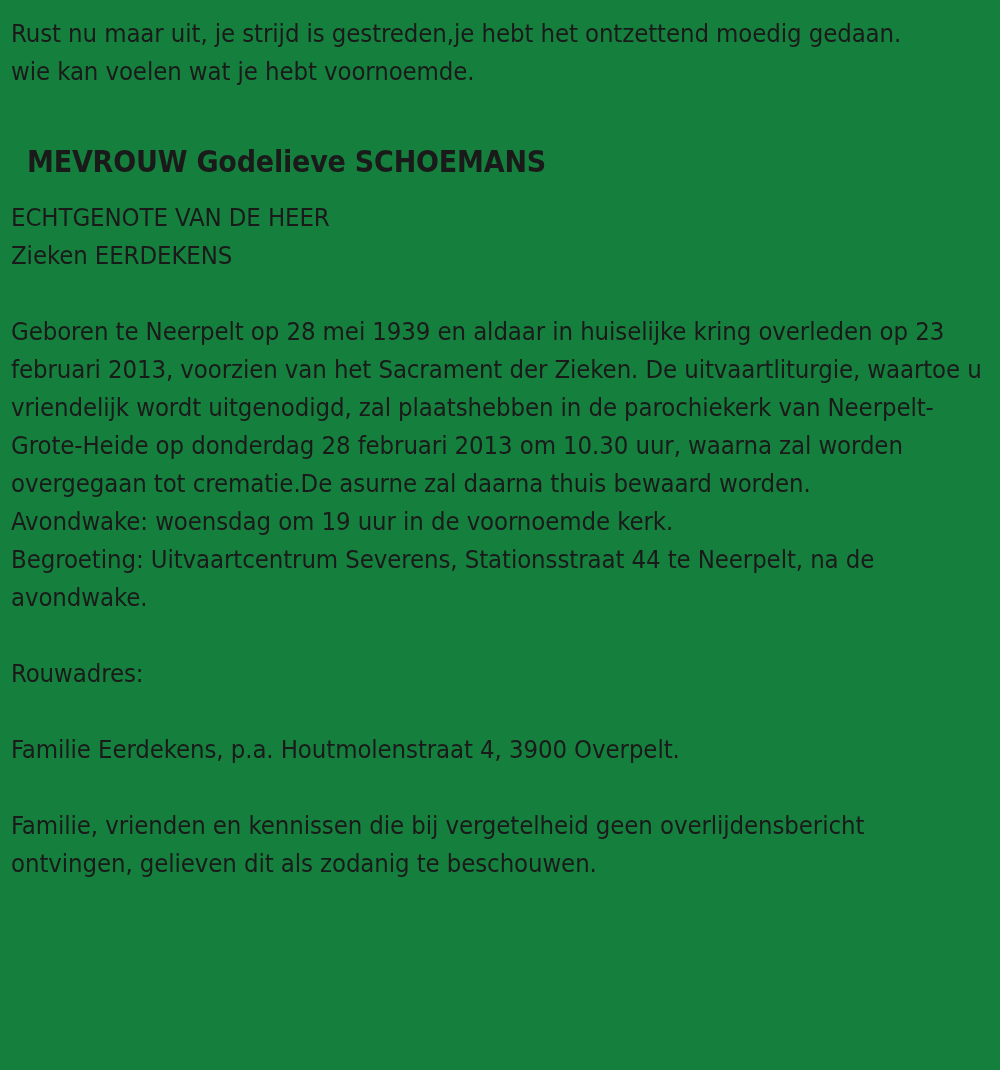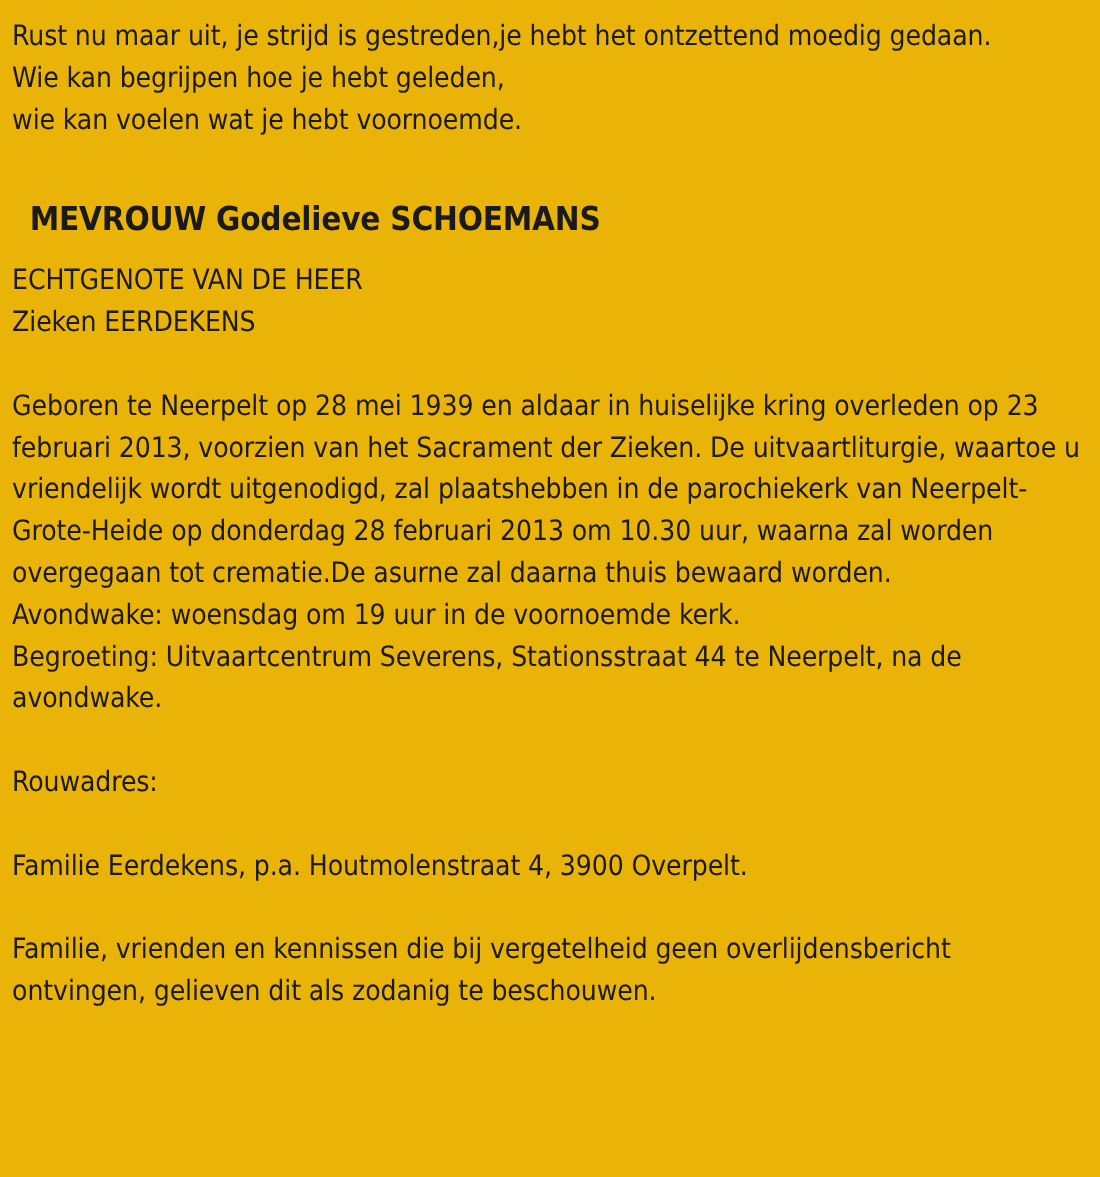--- a/index.html
+++ b/index.html
@@ -13,21 +13,21 @@
     height: 1070px;
     font-family: "DejaVu Sans", "Liberation Sans", sans-serif;
     color: #1a1a1a;
     overflow: hidden;
   }
   .page {
     box-sizing: border-box;
     width: 1000px;
     height: 1070px;
     padding: 14px 14px 0 11px;
-    background: #eab308;
+    background: #15803d;
   }
   .block {
     margin: 0;
     padding: 0;
   }
   .line {
     font-size: 25.5px;
     line-height: 38px;
     letter-spacing: -0.1px;
     white-space: normal;
@@ -55,21 +55,20 @@
     height: 36px;
   }
 </style>
 </head>
 <body>
 
 <div class="page">
 
   <div class="block">
     <div class="para">Rust nu maar uit, je strijd is gestreden,je hebt het ontzettend moedig gedaan.</div>
-    <div class="line">Wie kan begrijpen hoe je hebt geleden,</div>
     <div class="line">wie kan voelen wat je hebt voornoemde.</div>
   </div>
 
   <div class="spacer-pre-name"></div>
 
   <div class="block">
     <div class="deceased-name">MEVROUW Godelieve SCHOEMANS</div>
     <div class="line">ECHTGENOTE VAN DE HEER</div>
     <div class="line">Zieken EERDEKENS</div>
   </div>

